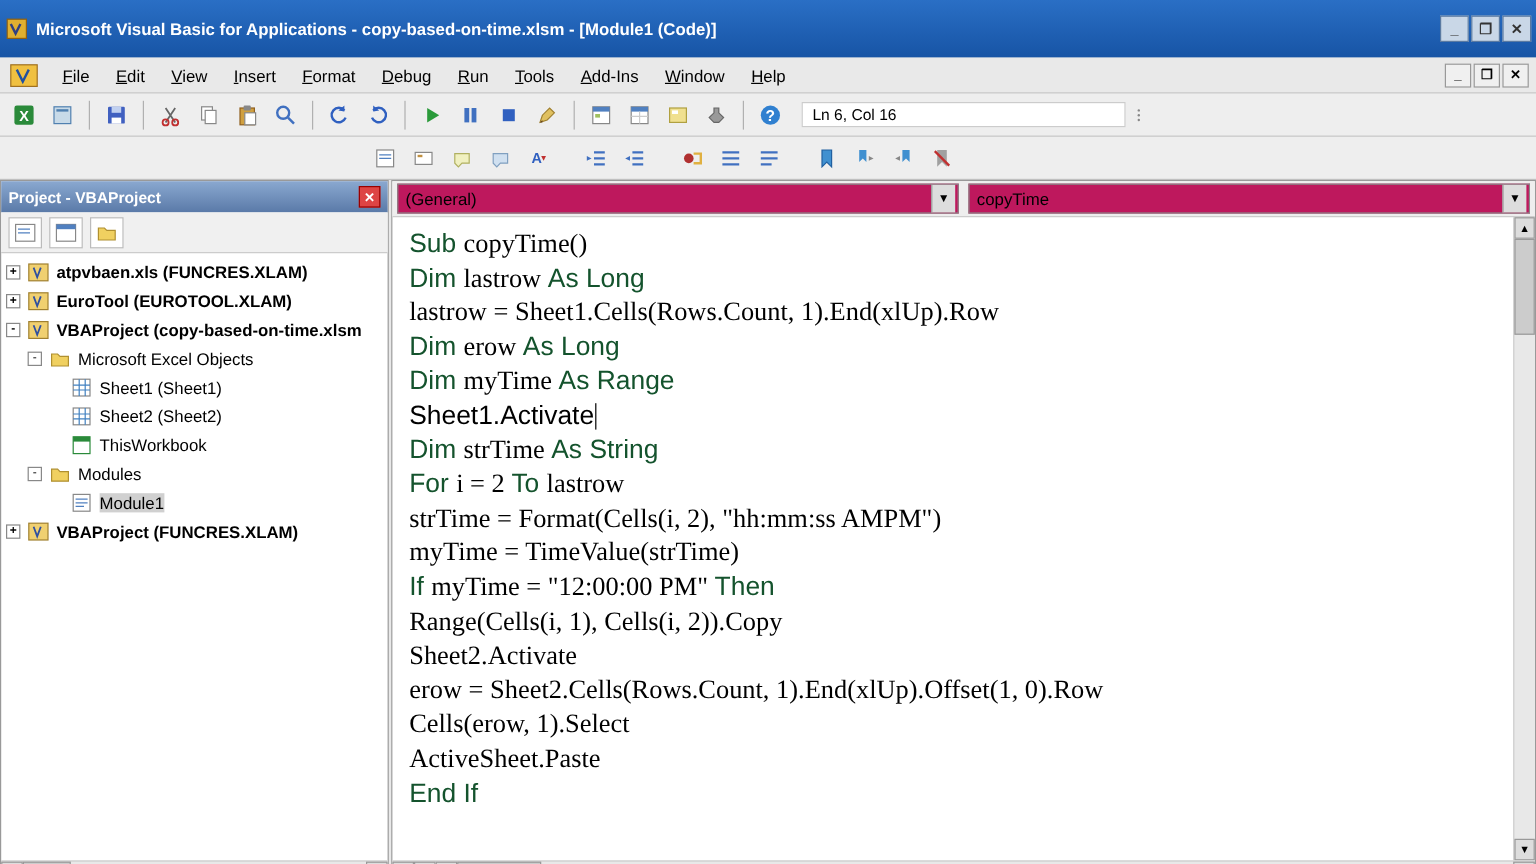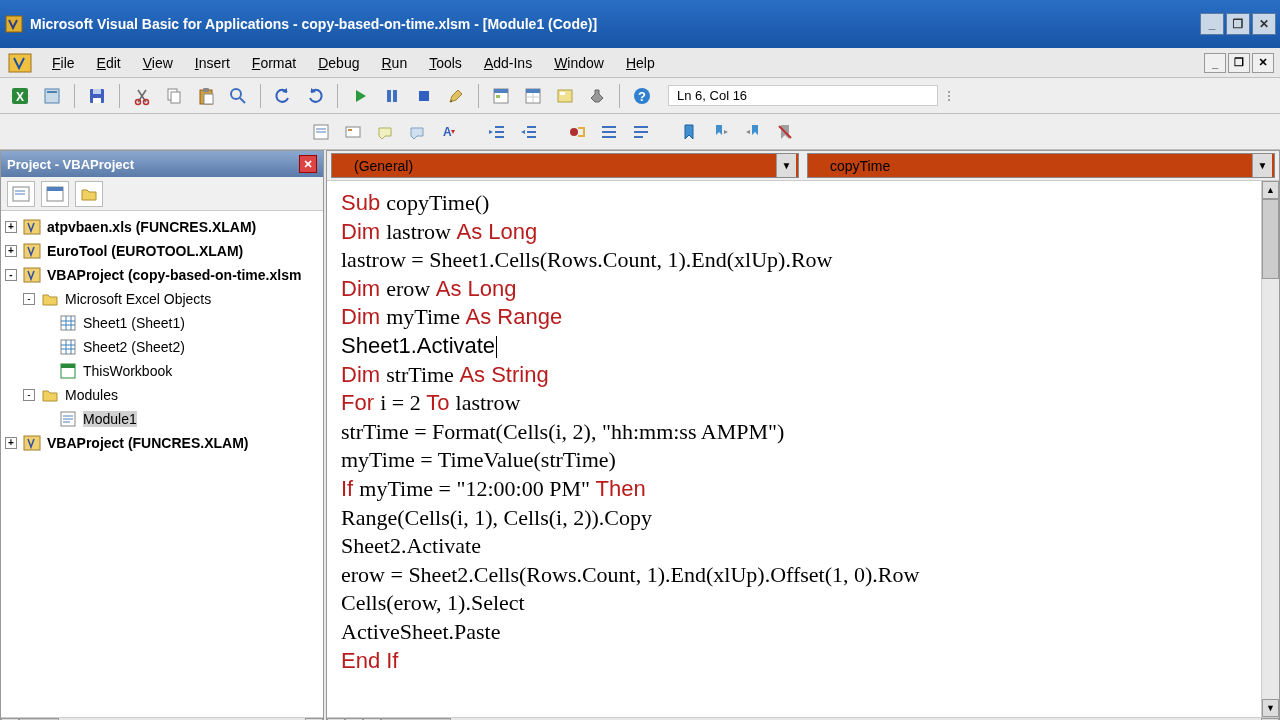--- a/index.html
+++ b/index.html
@@ -42,25 +42,25 @@
 .tree-row .ticon { width: 18px; height: 18px; margin-right: 4px; display: inline-flex; align-items: center; justify-content: center; }
 .tree-row.bold { font-weight: bold; }
 .tree-row.sel .label { background: #d0d0d0; }
 .project-panel .sb { height: 18px; background: #e8e8e8; border-top: 1px solid #ccc; display: flex; }
 .project-panel .sb .thumb { width: 40px; height: 100%; background: #ccc; border: 1px solid #999; }
 .project-panel .sb .arrow { width: 18px; height: 100%; background: #ddd; border: 1px solid #999; display: flex; align-items: center; justify-content: center; font-size: 9px; }
 .project-panel .sb .track { flex: 1; }
 
 .code-area { flex: 1; display: flex; flex-direction: column; border: 1px solid #999; background: #fff; margin-left: 2px; }
 .code-area .dropdowns { height: 30px; display: flex; gap: 8px; padding: 2px 4px; background: #eee; border-bottom: 1px solid #ccc; }
-.code-area .dd { flex: 1; border: 1px solid #888; background: #c2410c; display: flex; align-items: center; padding: 0 22px; font-size: 14px; position: relative; cursor: pointer; }
+.code-area .dd { flex: 1; border: 1px solid #888; background: #be185d; display: flex; align-items: center; padding: 0 6px; font-size: 14px; position: relative; cursor: pointer; }
 .code-area .dd .arrow { position: absolute; right: 2px; width: 20px; height: 100%; top: 0; background: #ddd; border-left: 1px solid #999; display: flex; align-items: center; justify-content: center; font-size: 10px; }
 .code-area .editor-wrap { flex: 1; display: flex; }
 .code-area .editor { flex: 1; padding: 8px 14px; font-family: 'Times New Roman', serif; font-size: 22px; line-height: 1.3; overflow: hidden; white-space: pre; color: #000; }
-.code-area .editor .kw { color: #b91c1c; }
+.code-area .editor .kw { color: #14532d; }
 .code-area .vsb { width: 18px; background: #e8e8e8; border-left: 1px solid #ccc; display: flex; flex-direction: column; }
 .code-area .vsb .arrow { height: 18px; background: #ddd; border: 1px solid #999; display: flex; align-items: center; justify-content: center; font-size: 9px; cursor: pointer; }
 .code-area .vsb .track { flex: 1; position: relative; }
 .code-area .vsb .thumb { position: absolute; top: 0; left: 0; right: 0; height: 80px; background: #ccc; border: 1px solid #999; }
 .code-area .hsb { height: 18px; background: #e8e8e8; border-top: 1px solid #ccc; display: flex; }
 .code-area .hsb .viewbtn { width: 18px; height: 100%; background: #ddd; border: 1px solid #999; display: flex; align-items: center; justify-content: center; font-size: 9px; cursor: pointer; }
 .code-area .hsb .arrow { width: 18px; background: #ddd; border: 1px solid #999; display: flex; align-items: center; justify-content: center; font-size: 9px; cursor: pointer; }
 .code-area .hsb .track { flex: 1; position: relative; }
 .code-area .hsb .thumb { position: absolute; left: 0; top: 0; bottom: 0; width: 70px; background: #ccc; border: 1px solid #999; }
 

